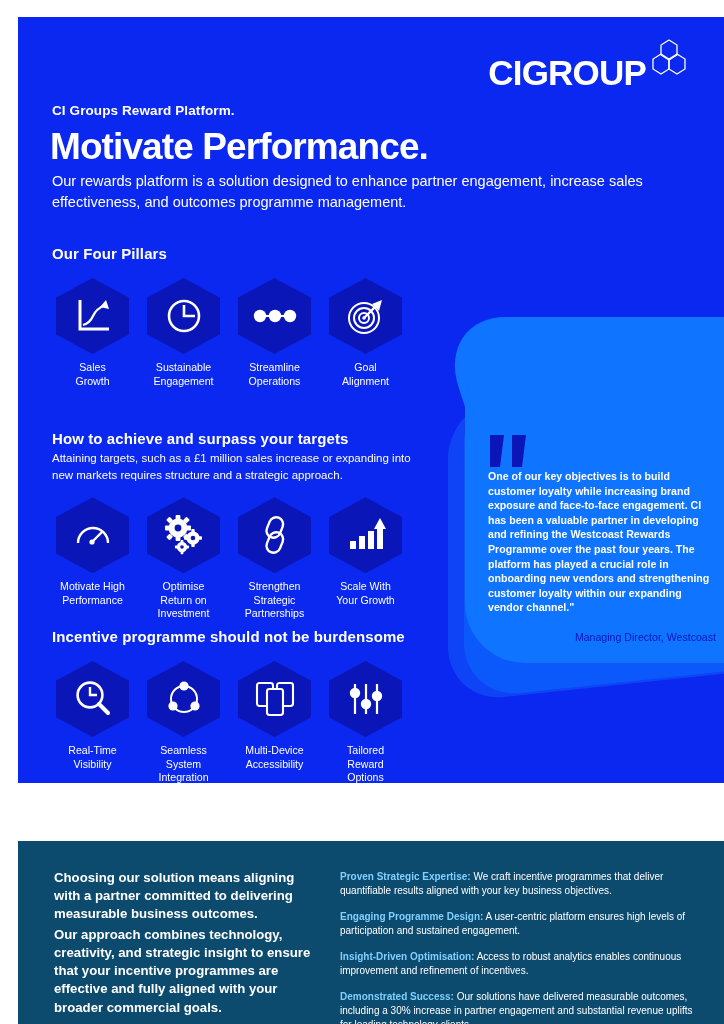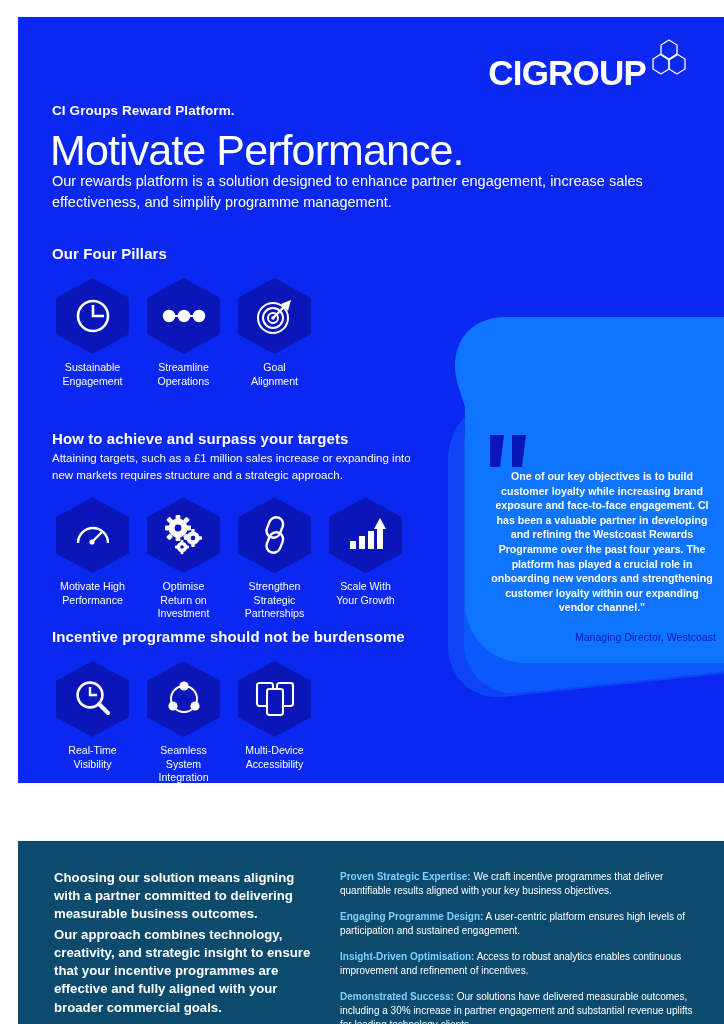--- a/index.html
+++ b/index.html
@@ -73,21 +73,21 @@
   }
   #logo-hex { margin-left: 2px; }
   #eyebrow {
     position: absolute; left: 34px; top: 86px;
     color: #ffffff; font-size: 13.5px; font-weight: bold;
     letter-spacing: 0.1px;
     z-index: 5;
   }
   #headline {
     position: absolute; left: 32px; top: 110px;
-    color: #ffffff; font-size: 43px; font-weight: normal;
+    color: #ffffff; font-size: 37px; font-weight: bold;
     letter-spacing: -0.9px; line-height: 1.1;
     z-index: 5;
   }
   #subhead {
     position: absolute; left: 34px; top: 154px;
     width: 600px;
     color: #ffffff; font-size: 14.5px; font-weight: normal;
     line-height: 1.42;
     z-index: 5;
   }
@@ -136,21 +136,21 @@
   }
   #quote-mark {
     display: flex; gap: 5px;
     margin-bottom: 2px;
   }
   #quote-text {
     color: #ffffff;
     font-size: 10.6px;
     font-weight: bold;
     line-height: 1.38;
-    text-align: center;
+    text-align: left;
   }
   #quote-attr {
     margin-top: 16px;
     color: #0b16b8;
     font-size: 10.6px;
     text-align: right;
   }
 
   
   #footer {
@@ -202,26 +202,36 @@
             <polygon points="21,1 29,6 29,16 21,21 13,16 13,6"></polygon>
             <polygon points="13,15 21,20 21,30 13,35 5,30 5,20"></polygon>
             <polygon points="29,15 37,20 37,30 29,35 21,30 21,20"></polygon>
           </g>
         </svg>
       </div>
     </div>
 
     <div id="eyebrow">CI Groups Reward Platform.</div>
     <div id="headline">Motivate Performance.</div>
-    <div id="subhead">Our rewards platform is a solution designed to enhance partner engagement, increase sales effectiveness, and simplify programme management.</div>
+    <div id="subhead">Our rewards platform is a solution designed to enhance partner engagement, increase sales effectiveness, and outcomes programme management.</div>
 
     <div class="section" id="sec1">
       <div class="section-title">Our Four Pillars</div>
       <div class="hexrow" style="margin-top:16px">
 
+        <div class="hexcell">
+          <div class="hex">
+            <svg width="40" height="40" viewBox="0 0 40 40">
+              <path d="M7 4 L7 33 L36 33" fill="none" stroke="#fff" stroke-width="3"></path>
+              <path d="M10 29 Q17 27 20 20 Q23 13 32 9" fill="none" stroke="#fff" stroke-width="2.2"></path>
+              <polygon points="33,4 36,13 27,11" fill="#fff"></polygon>
+            </svg>
+          </div>
+          <div class="hexlabel">Sales<br>Growth</div>
+        </div>
 
         <div class="hexcell">
           <div class="hex">
             <svg width="40" height="40" viewBox="0 0 40 40">
               <circle cx="20" cy="20" r="15" fill="none" stroke="#fff" stroke-width="2.6"></circle>
               <path d="M20 9 L20 20 L31 20" fill="none" stroke="#fff" stroke-width="2.6"></path>
             </svg>
           </div>
           <div class="hexlabel">Sustainable<br>Engagement</div>
         </div>
@@ -372,20 +382,35 @@
               <g fill="none" stroke="#fff" stroke-width="2.1">
                 <rect x="4" y="3" width="16" height="23" rx="2.4"></rect>
                 <rect x="24" y="3" width="16" height="23" rx="2.4"></rect>
                 <rect x="14" y="9" width="16" height="26" rx="2.4" fill="#0b16b8"></rect>
               </g>
             </svg>
           </div>
           <div class="hexlabel">Multi-Device<br>Accessibility</div>
         </div>
 
+        <div class="hexcell">
+          <div class="hex">
+            <svg width="40" height="40" viewBox="0 0 40 40">
+              <g stroke="#fff" stroke-width="2.2">
+                <line x1="9" y1="5" x2="9" y2="35"></line>
+                <line x1="20" y1="5" x2="20" y2="35"></line>
+                <line x1="31" y1="5" x2="31" y2="35"></line>
+              </g>
+              <circle cx="9" cy="14" r="5.2" fill="#fff"></circle>
+              <circle cx="20" cy="25" r="5.2" fill="#fff"></circle>
+              <circle cx="31" cy="17" r="5.2" fill="#fff"></circle>
+            </svg>
+          </div>
+          <div class="hexlabel">Tailored<br>Reward<br>Options</div>
+        </div>
 
       </div>
     </div>
 
     <div id="quote-block">
       <div id="quote-mark">
         <svg width="46" height="32" viewBox="0 0 46 32">
           <g fill="#0b16b8">
             <path d="M2 0 L16 0 L12 32 L2 32 Z"></path>
             <path d="M24 0 L38 0 L34 32 L24 32 Z"></path>

